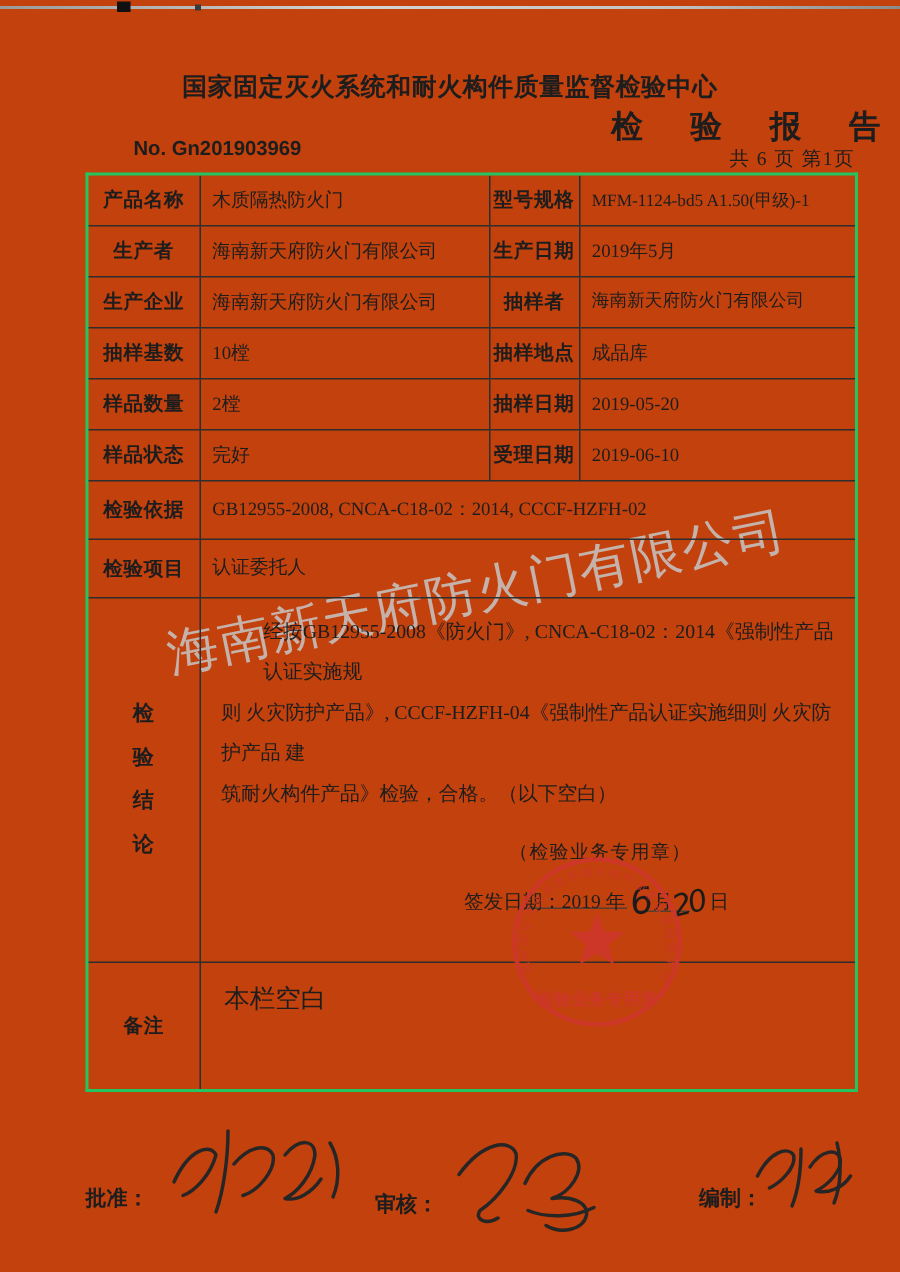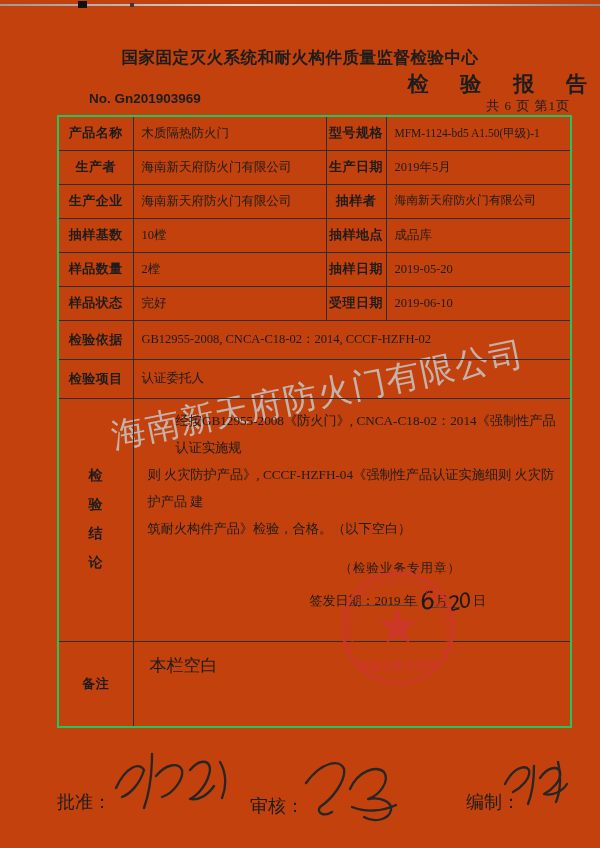--- a/index.html
+++ b/index.html
@@ -49,21 +49,21 @@
   .hw-day{font-size:20px;transform:rotate(-14deg);letter-spacing:-2px;}
   .strike-a{position:absolute;left:214px;top:206px;width:70px;height:1.4px;background:#3c3c3c;opacity:.8;}
   .strike-b{position:absolute;left:292px;top:208px;width:34px;height:1.4px;background:#3c3c3c;opacity:.8;}
 
   td.remark-val{vertical-align:top;padding:12px 3px 0 16px;font-size:17px;}
 
   
   .stamp{position:absolute;left:338px;top:568px;width:120px;height:120px;z-index:4;opacity:.92;}
 
   
-  .foot-lbl{position:absolute;z-index:2;font-family:"Liberation Sans",sans-serif;font-weight:400;font-size:18px;}
+  .foot-lbl{position:absolute;z-index:2;font-family:"Liberation Sans",sans-serif;font-weight:700;font-size:14px;}
   .lbl-approve{left:57px;top:790px;}
   .lbl-review{left:250px;top:794px;}
   .lbl-prepare{left:466px;top:790px;}
   .sig{position:absolute;z-index:3;}
   .sig path{fill:none;stroke:#262626;stroke-width:2.3;stroke-linecap:round;stroke-linejoin:round;}
   .sig-approve{left:108px;top:750px;}
   .sig-review{left:298px;top:755px;}
   .sig-prepare{left:500px;top:756px;}
 </style>
 </head>

